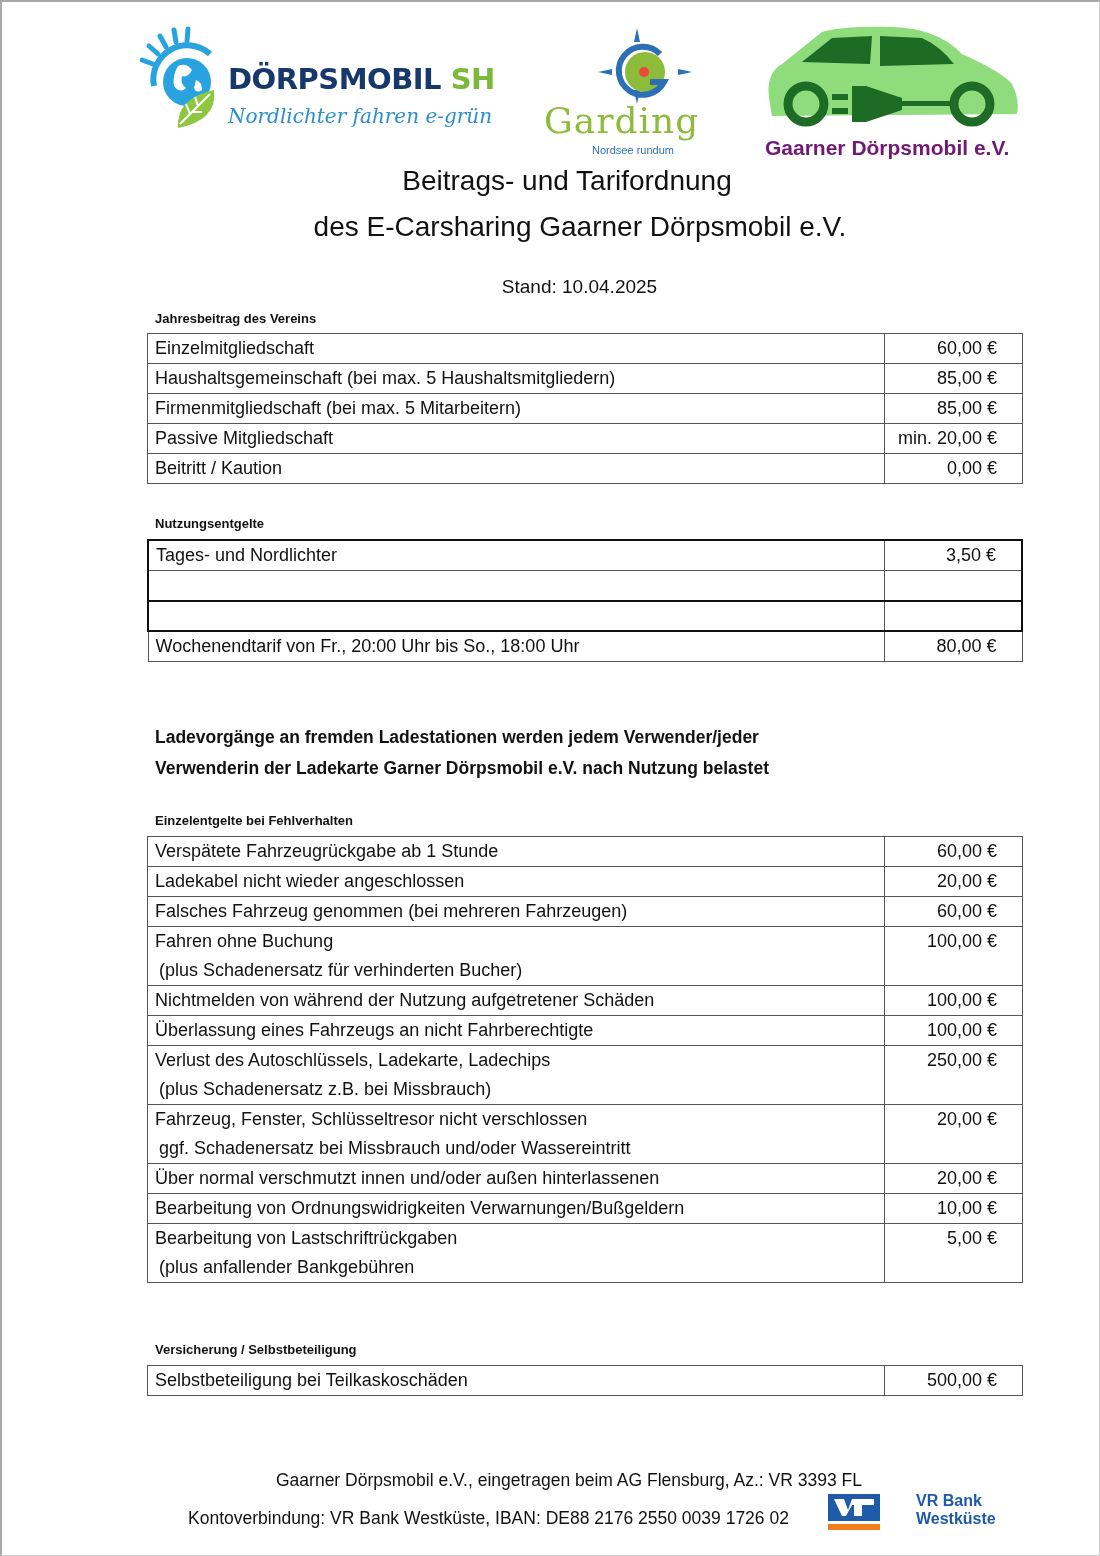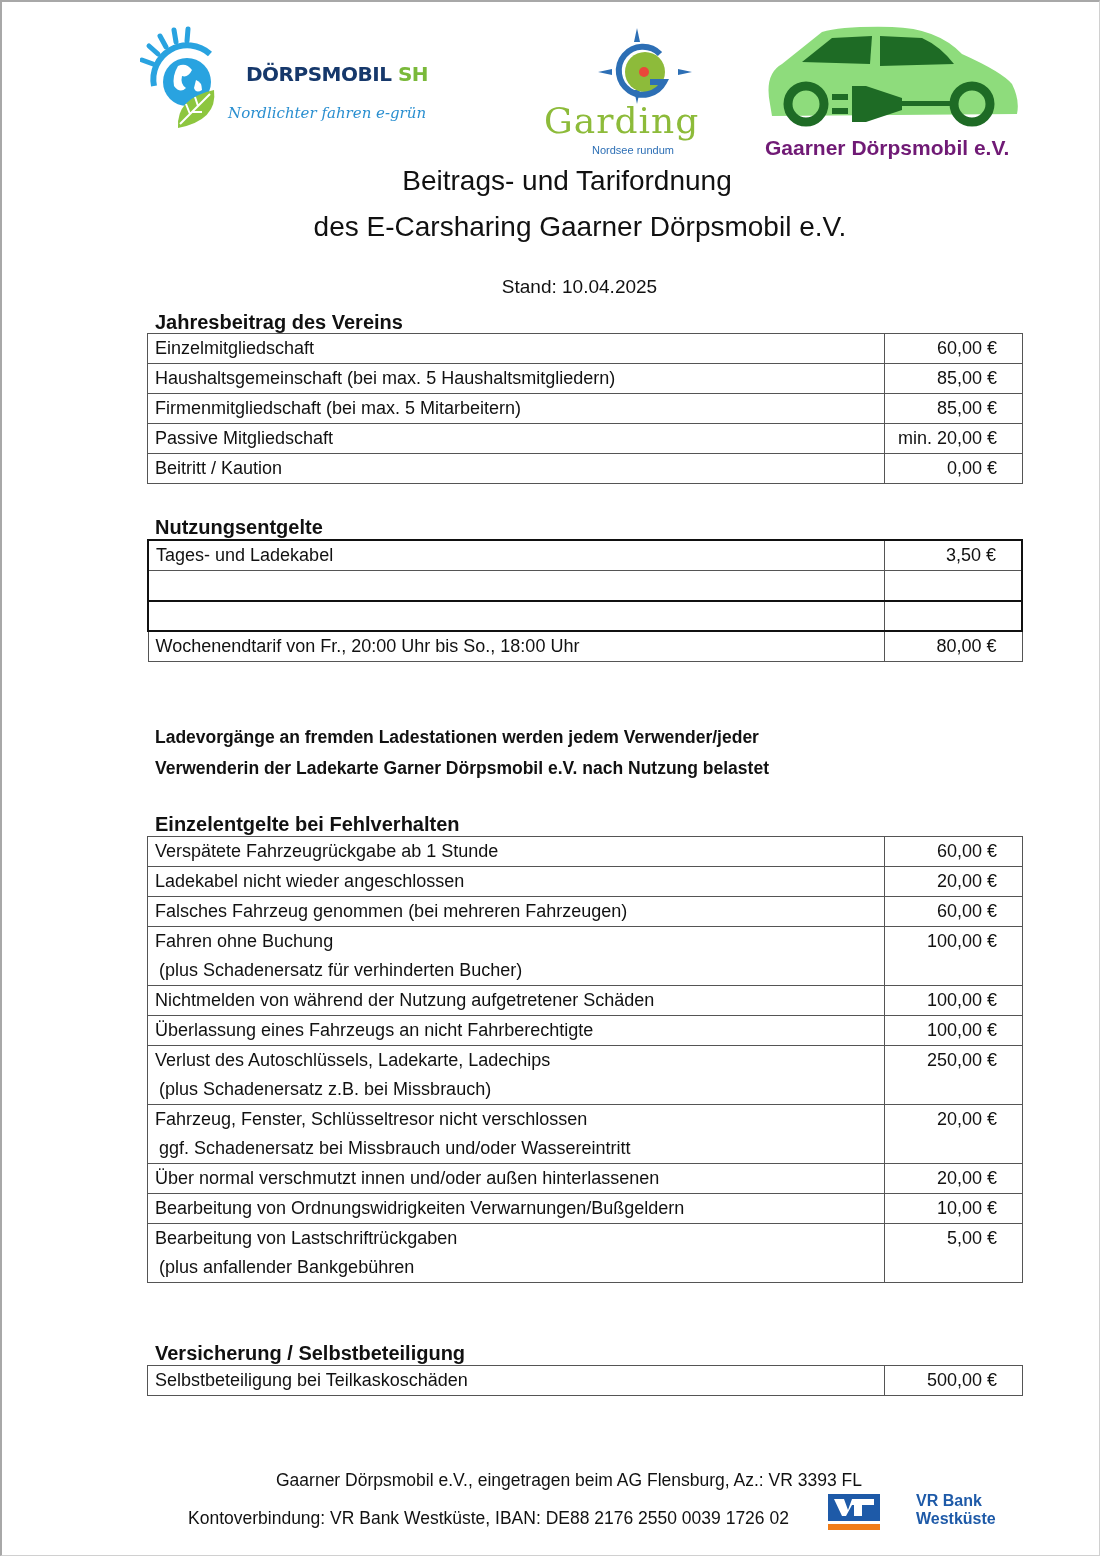--- a/index.html
+++ b/index.html
@@ -11,27 +11,27 @@
     overflow: hidden;
   }
   .page {
     position: absolute; left: 0; top: 0; width: 1100px; height: 1556px;
     border: 2px solid #a8a8a8; border-right: 1px solid #d0d0d0; border-bottom: 1px solid #d0d0d0;
   }
   
   .logo-doerps { position: absolute; left: 138px; top: 24px; width: 360px; height: 110px; }
   .doerps-word {
     position: absolute; left: 88px; top: 36px;
-    font-family: "DejaVu Sans", sans-serif; font-weight: bold; font-size: 20px;
-    color: #16386b; letter-spacing: -0.5px; margin-left: 18px;
+    font-family: "DejaVu Sans", sans-serif; font-weight: bold; font-size: 29px;
+    color: #16386b; letter-spacing: -0.5px;
   }
   .doerps-word .sh { color: #7ab93a; }
   .doerps-tag {
     position: absolute; left: 88px; top: 78px;
-    font-family: "DejaVu Serif", serif; font-style: italic; font-size: 15px;
+    font-family: "DejaVu Serif", serif; font-style: italic; font-size: 20px;
     color: #2a8fd0;
   }
   .logo-garding { position: absolute; left: 538px; top: 24px; width: 170px; height: 135px; }
   .garding-word {
     position: absolute; left: 4px; top: 74px;
     font-family: "DejaVu Serif", serif; font-size: 36px; color: #8dbb3a; letter-spacing: 1px;
   }
   .garding-sub {
     position: absolute; left: 52px; top: 118px;
     font-size: 11px; color: #2d6fb5;
@@ -44,21 +44,21 @@
   
   .title {
     position: absolute; left: 0; width: 1100px; text-align: center;
     font-size: 28px; color: #111;
   }
   .title1 { top: 163px; left: 15px; width: 1100px; }
   .title2 { top: 209px; left: 28px; }
   .stand { position: absolute; top: 274px; left: 0; width: 1155px; text-align: center; font-size: 19px; }
   
   .sec-head {
-    position: absolute; left: 153px; font-weight: bold; font-size: 20px;
+    position: absolute; left: 153px; font-weight: bold; font-size: 13px;
   }
   table.tbl {
     position: absolute; left: 145px; width: 876px; border-collapse: collapse;
     font-size: 18px;
   }
   table.tbl td {
     border: 1px solid #555;
     padding: 0 7px;
     height: 30px;
     vertical-align: top;
@@ -165,21 +165,21 @@
           <td>Beitritt / Kaution</td>
           <td class="price">0,00 €</td>
         </tr>
     </tbody>
   </table>
 
   <div class="sec-head" style="top:514px;">Nutzungsentgelte</div>
   <table class="tbl thick" style="top:537px;">
     <tbody>
       <tr class="block-top">
-          <td class="first">Tages- und Ladekabel</td>
+          <td class="first">Tages- und Nordlichter</td>
           <td class="price last">3,50 €</td>
         </tr>
       <tr class="block-bot">
           <td class="first"></td>
           <td class="price last"></td>
         </tr>
       <tr class="block-bot">
           <td class="first"></td>
           <td class="price last"></td>
         </tr>

